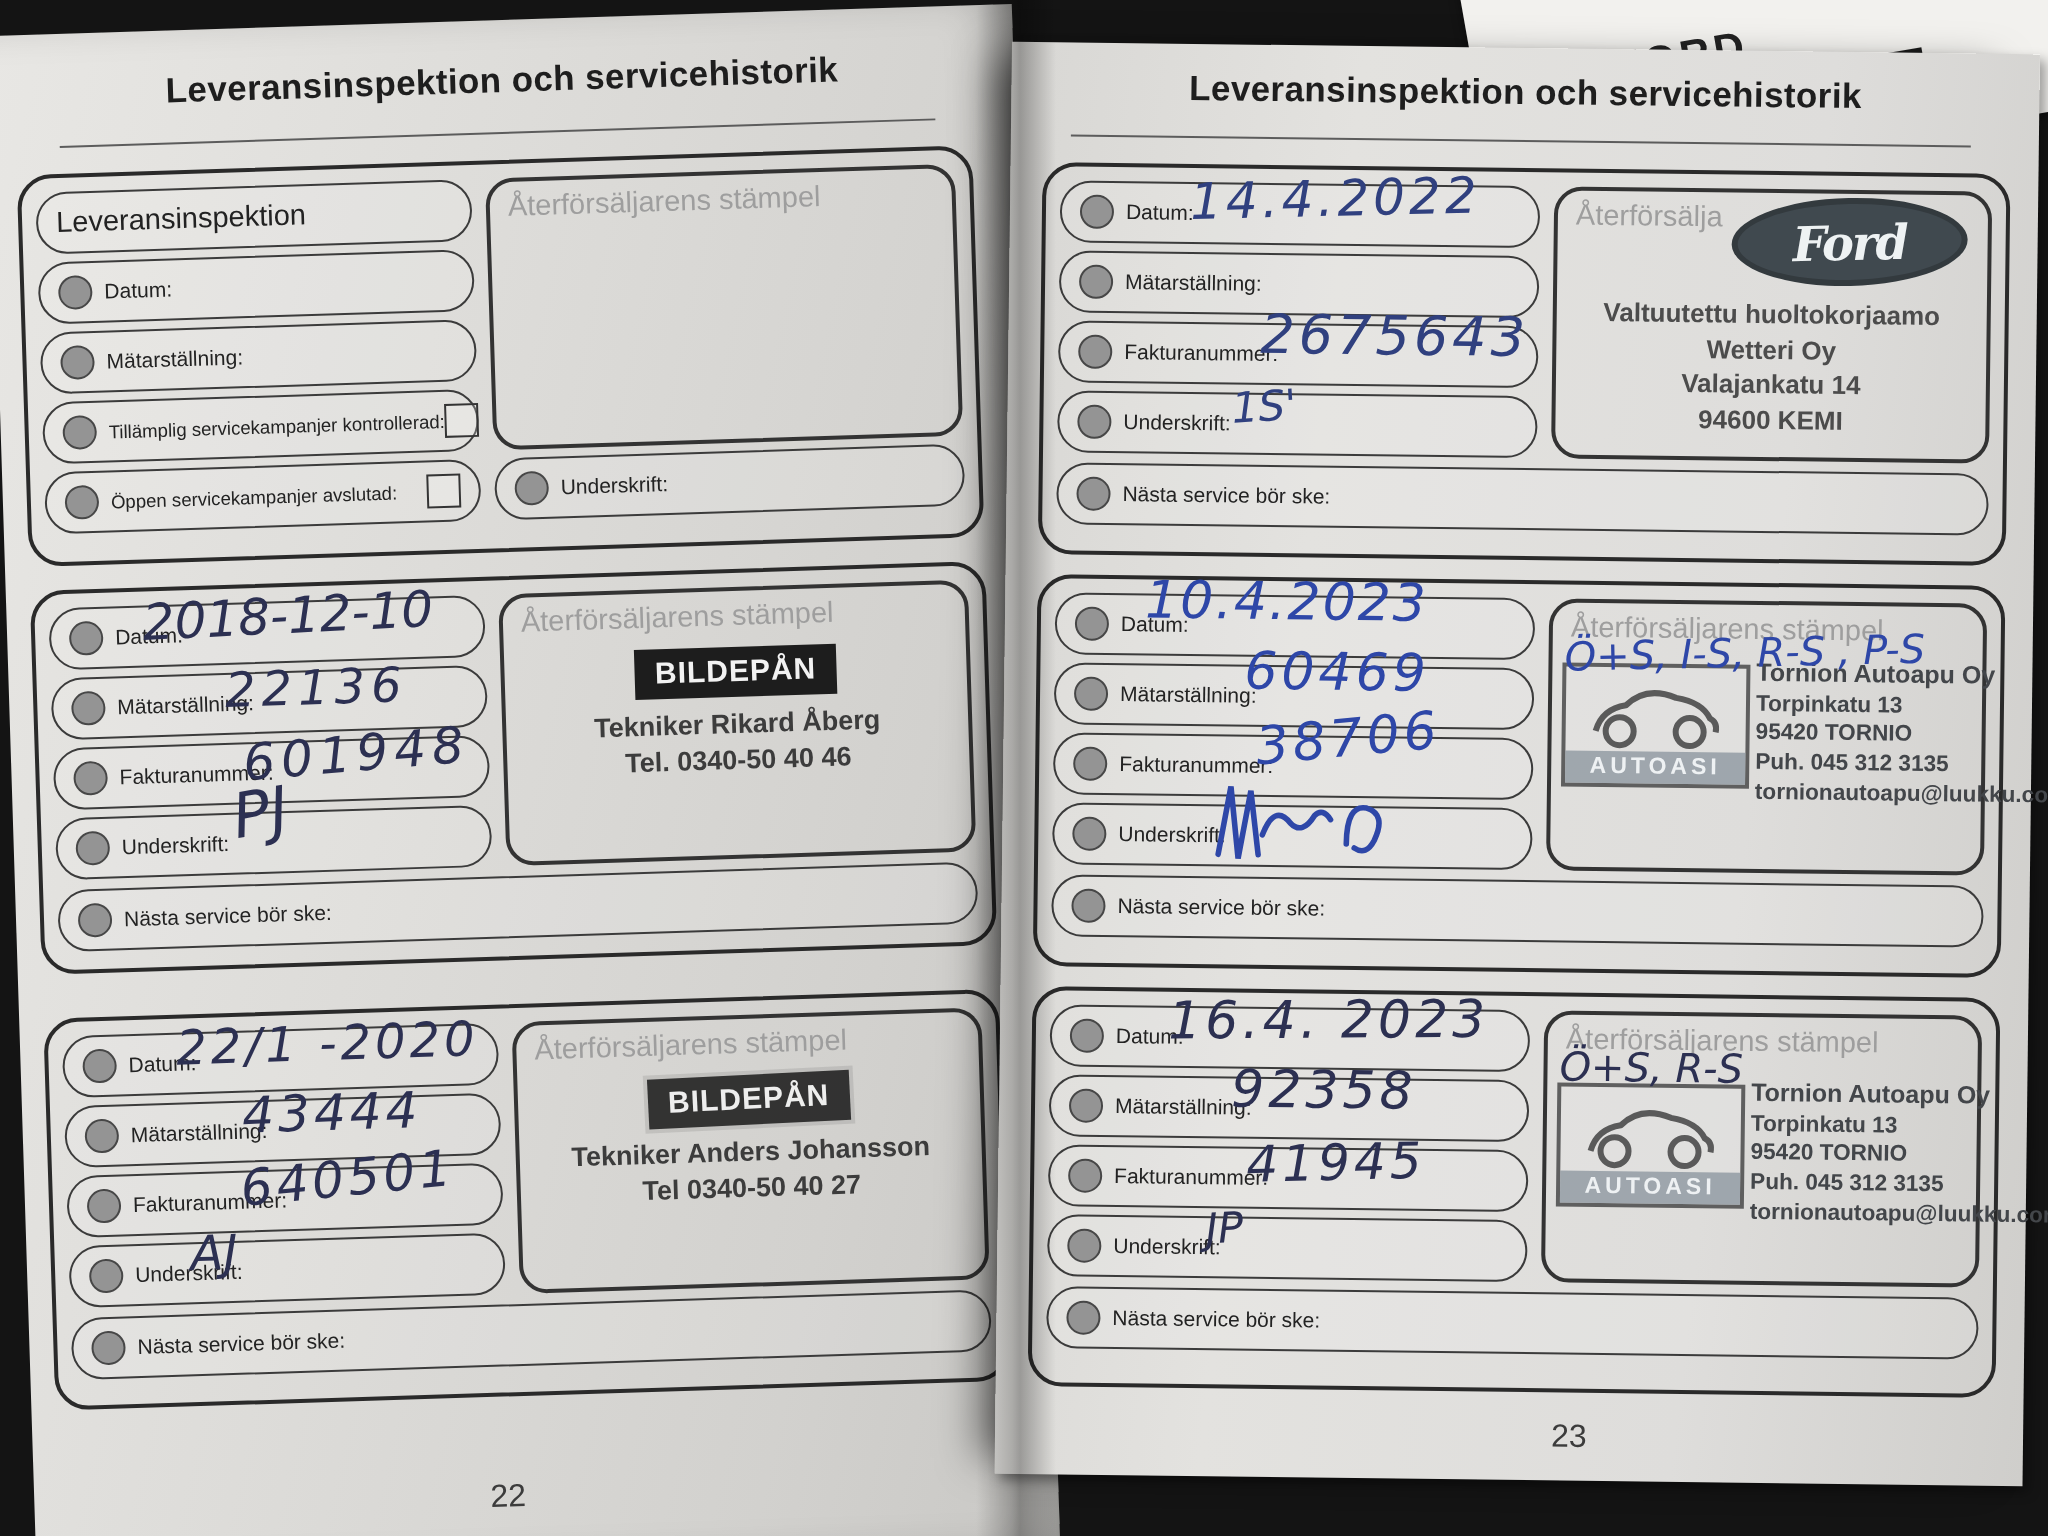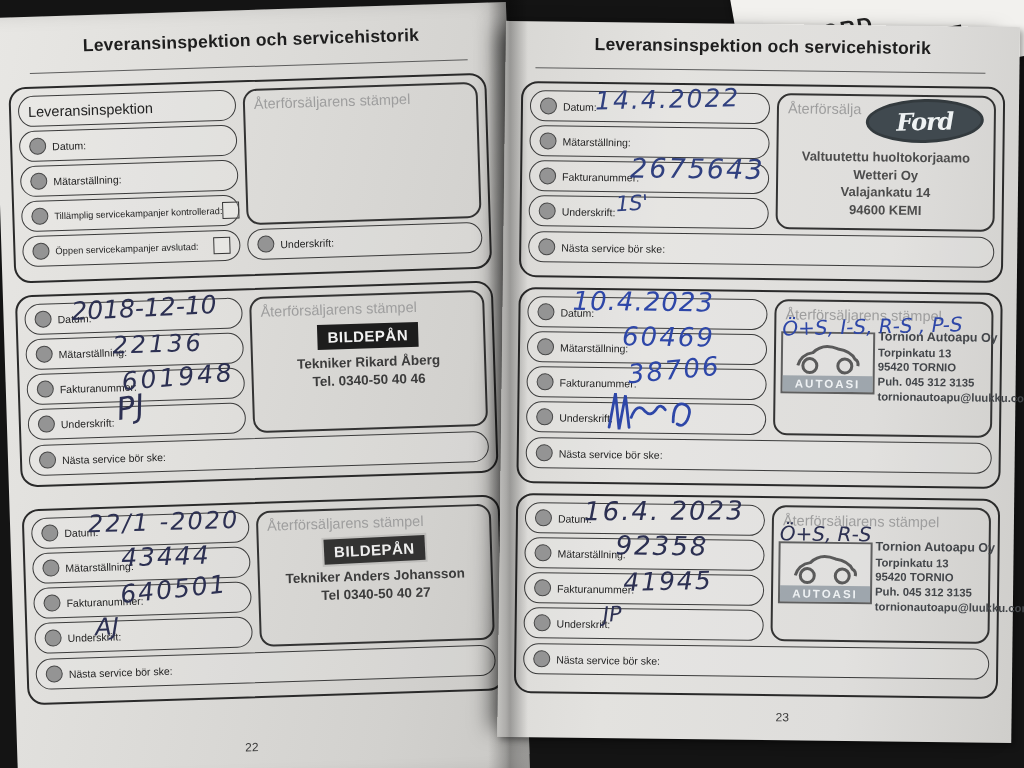--- a/index.html
+++ b/index.html
@@ -95,21 +95,21 @@
   .tornion .t0{font-size:12.5px;}
   
   .hand{
     position:absolute;font-family:"DejaVu Sans", sans-serif;font-style:italic;
     white-space:nowrap;z-index:6;pointer-events:none;
   }
   .ink-dark{color:#2c3052;}
   .ink-blue{color:#2e47a8;}
   .ink-navy{color:#30407f;}
   .note{position:absolute;z-index:6;font-family:"DejaVu Sans", sans-serif;font-style:italic;white-space:nowrap;}
-  .pagenum{position:absolute;font-size:12px;color:#3c3c3c;}
+  .pagenum{position:absolute;font-size:16px;color:#3c3c3c;}
   .page-left .pagenum{left:228px;top:730px;}
   .page-right .pagenum{left:278px;top:686px;}
   .scribble{position:absolute;left:72px;top:-20px;z-index:6;}
 </style>
 </head>
 <body>
 
 <div class="bg-paper">
   <div class="l1">FORD</div>
   <div class="l2">T CONNECT</div>

